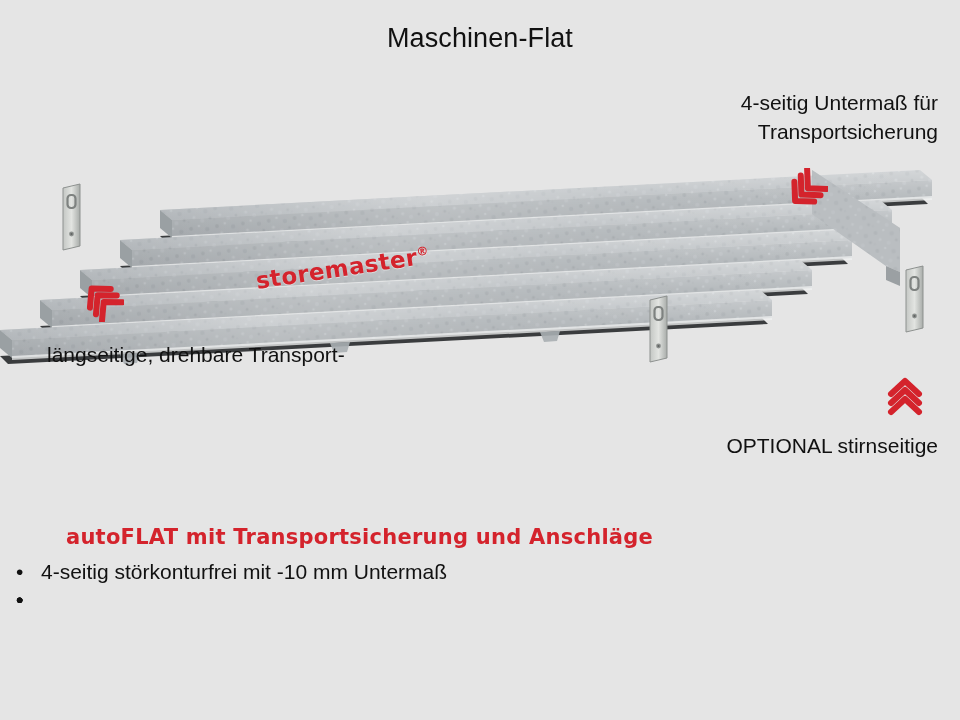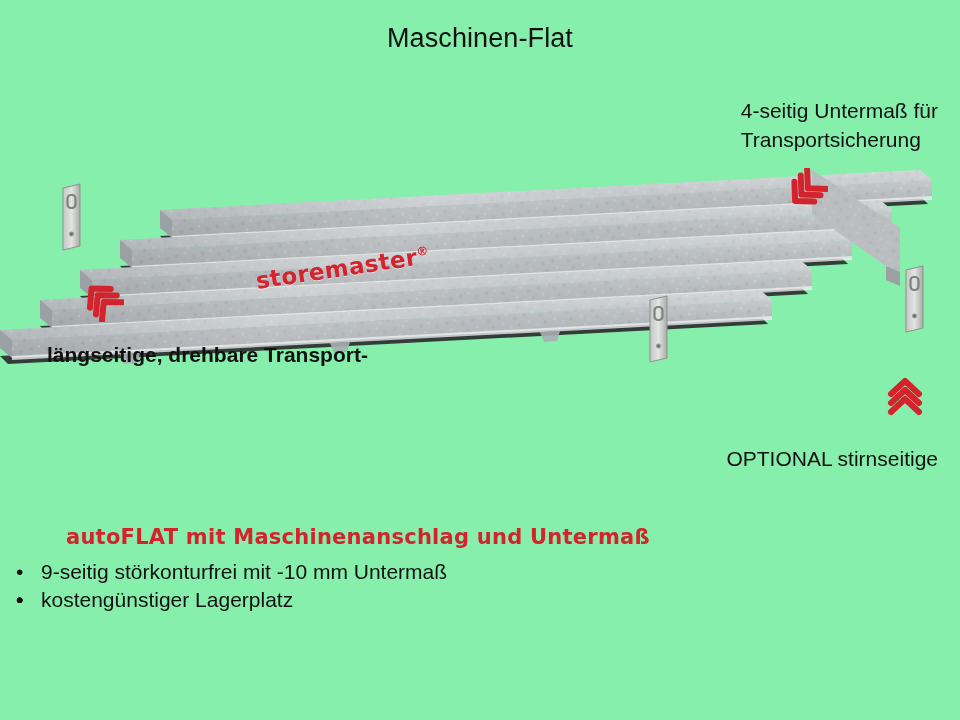--- a/index.html
+++ b/index.html
@@ -5,35 +5,35 @@
 <style>
   html,body{margin:0;padding:0;}
   body{
     width:960px;height:720px;
     background:#ffffff;
     font-family:"Liberation Sans","DejaVu Sans",sans-serif;
     color:#1a1a1a;
     overflow:hidden;
     position:relative;
   }
-  #slide{position:absolute;inset:0;width:960px;height:720px;background:#86efac;}
+  #slide{position:absolute;inset:0;width:960px;height:720px;background:#e5e5e5;}
 
   
   #title{
     position:absolute;left:0;top:21px;width:960px;
     text-align:center;
     font-size:27px;line-height:34px;font-weight:400;
     color:#111;letter-spacing:.1px;
   }
 
   
   .callout{position:absolute;font-size:21px;line-height:29px;color:#111;white-space:nowrap;}
-  #callout-topright{right:22px;top:96px;}
-  #callout-left{left:47px;top:340px;text-align:left;font-weight:bold;}
-  #callout-bottomright{right:22px;top:444px;text-align:center;}
+  #callout-topright{right:22px;top:88px;text-align:right;}
+  #callout-left{left:47px;top:340px;text-align:left;}
+  #callout-bottomright{right:22px;top:431px;text-align:center;}
   .callout .ln{display:block;}
 
   
   #product{position:absolute;left:0;top:140px;width:960px;height:290px;}
   #product svg{display:block;width:960px;height:290px;}
 
   
   .chev{position:absolute;}
   .chev svg{display:block;}
   #chev-topright{left:782px;top:168px;}
@@ -215,35 +215,34 @@
   </div>
 
   <div class="callout" id="callout-left">
     <span class="ln">längseitige, drehbare Transport-</span>
   </div>
 
   <div class="callout" id="callout-bottomright">
     <span class="ln">OPTIONAL stirnseitige</span>
   </div>
 
-  <div id="redhead">autoFLAT mit Maschinenanschlag und Untermaß</div>
+  <div id="redhead">autoFLAT mit Transportsicherung und Anschläge</div>
 
   <div id="bullets">
     <div class="bullet">
       <span class="dot">•</span>
-      <span>9-seitig störkonturfrei mit -10 mm Untermaß</span>
-    </div>
-    <div class="bullet">
-      <span class="dot">•</span>
-    </div>
-    <div class="bullet">
-      <span class="dot">•</span>
-    </div>
-    <div class="bullet">
-      <span class="dot">•</span>
-    </div>
-    <div class="bullet">
-      <span class="dot">•</span>
-      <span>kostengünstiger Lagerplatz</span>
+      <span>4-seitig störkonturfrei mit -10 mm Untermaß</span>
+    </div>
+    <div class="bullet">
+      <span class="dot">•</span>
+    </div>
+    <div class="bullet">
+      <span class="dot">•</span>
+    </div>
+    <div class="bullet">
+      <span class="dot">•</span>
+    </div>
+    <div class="bullet">
+      <span class="dot">•</span>
     </div>
   </div>
 
 </div>
 
 </body></html>

